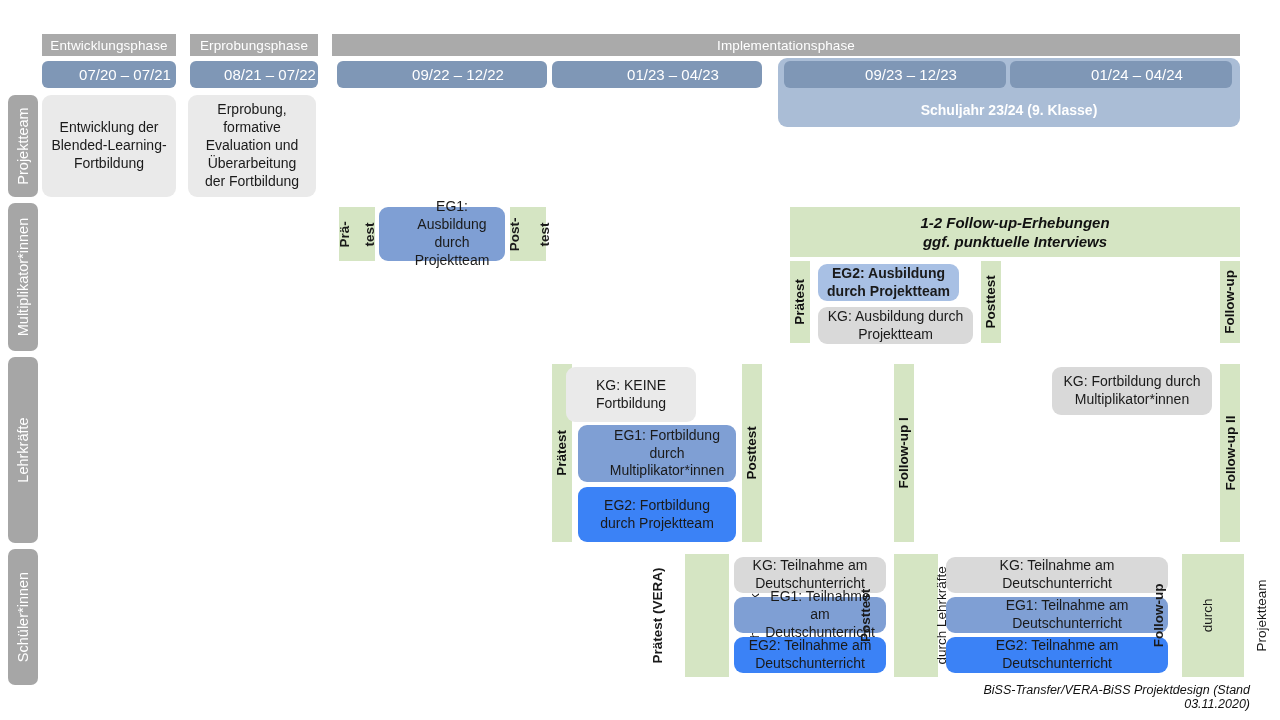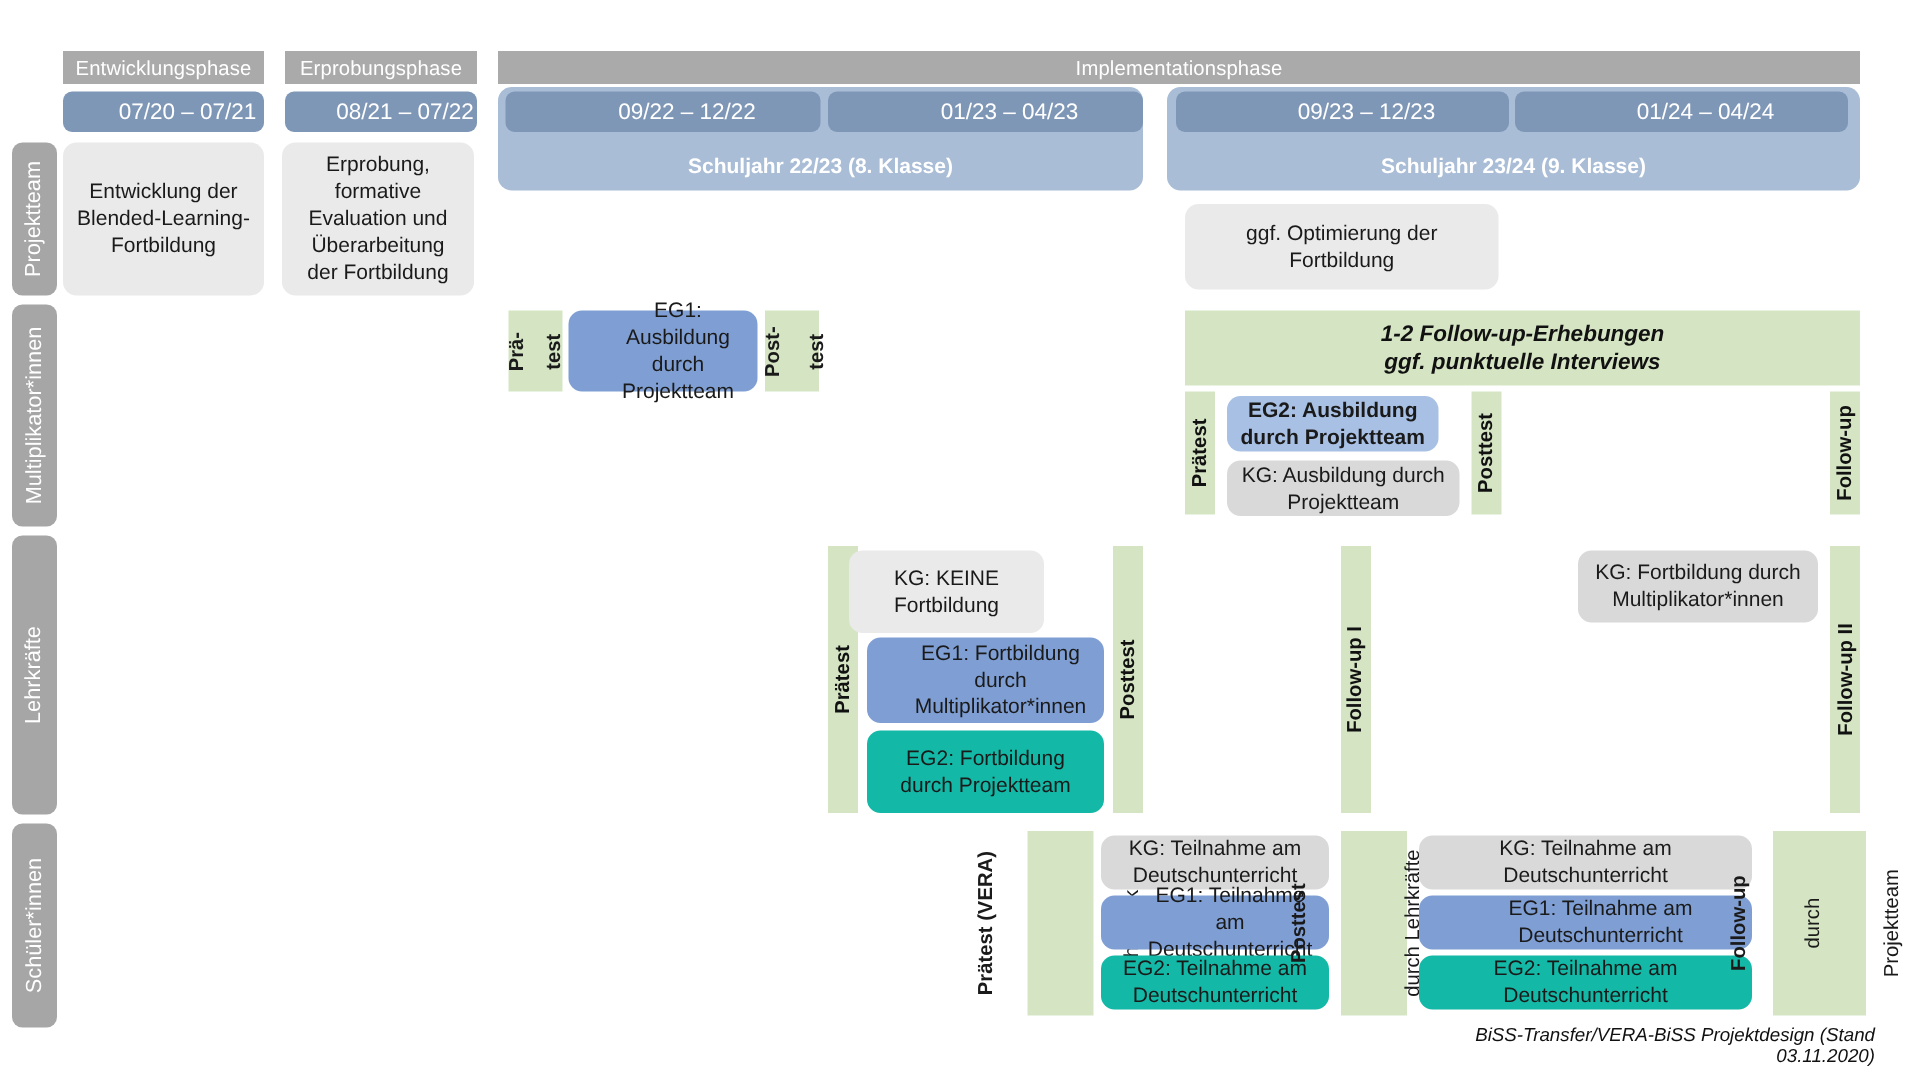--- a/index.html
+++ b/index.html
@@ -37,21 +37,21 @@
     color:#ffffff;font-size:14.5px;
   }
   .card{
     border-radius:9px;display:flex;align-items:center;justify-content:center;
     text-align:center;font-size:14px;line-height:1.28;padding:2px 8px;
   }
   .card.grey{background:#eaeaea;color:#1a1a1a;}
   .card.grey2{background:#d9d9d9;color:#1a1a1a;}
   .card.blue-dark{background:#7f9fd4;color:#1a1a1a;padding-left:28px;}
   .card.blue-mid{background:#a8c0e4;color:#1a1a1a;}
-  .card.blue-light{background:#14b8a6;color:#1a1a1a;}
+  .card.blue-light{background:#3b82f6;color:#1a1a1a;}
 
   .green{
     background:#d5e5c3;display:flex;align-items:center;justify-content:center;
   }
   .green .vtxt{
     transform:rotate(-90deg);white-space:nowrap;
     display:flex;flex-direction:column-reverse;align-items:center;
     font-size:13.5px;color:#111;line-height:1.18;
   }
   .green .vtxt .l1{font-weight:bold;}
@@ -89,23 +89,20 @@
     <span>Implementationsphase</span>
   </div>
 
   <div class="abs date-box" style="left:42px;top:61px;width:134px;height:27px;">
     <span>07/20 – 07/21</span>
   </div>
   <div class="abs date-box" style="left:190px;top:61px;width:128px;height:27px;">
     <span>08/21 – 07/22</span>
   </div>
 
-  <div class="abs year-box" style="left:332px;top:58px;width:430px;height:69px;">
-    <div class="year-label">Schuljahr 22/23 (8. Klasse)</div>
-  </div>
   <div class="abs date-box" style="left:337px;top:61px;width:210px;height:27px;">
     <span>09/22 – 12/22</span>
   </div>
   <div class="abs date-box" style="left:552px;top:61px;width:210px;height:27px;">
     <span>01/23 – 04/23</span>
   </div>
 
   <div class="abs year-box" style="left:778px;top:58px;width:462px;height:69px;">
     <div class="year-label">Schuljahr 23/24 (9. Klasse)</div>
   </div>
@@ -127,23 +124,20 @@
   </div>
   <div class="abs side-label" style="left:8px;top:549px;width:30px;height:136px;">
     <span>Schüler*innen</span>
   </div>
 
   <div class="abs card grey" style="left:42px;top:95px;width:134px;height:102px;">
     <span>Entwicklung der Blended-Learning-Fortbildung</span>
   </div>
   <div class="abs card grey" style="left:188px;top:95px;width:128px;height:102px;">
     <span>Erprobung, formative Evaluation und Überarbeitung der Fortbildung</span>
-  </div>
-  <div class="abs card grey" style="left:790px;top:136px;width:209px;height:57px;">
-    <span>ggf. Optimierung der Fortbildung</span>
   </div>
 
   <div class="abs green" style="left:339px;top:207px;width:36px;height:54px;">
     <div class="two-line-rot">
       <div class="rotcol bold">Prä-</div>
       <div class="rotcol bold">test</div>
     </div>
   </div>
   <div class="abs card blue-dark" style="left:379px;top:207px;width:126px;height:54px;">
     <span>EG1: Ausbildung durch Projektteam</span>

